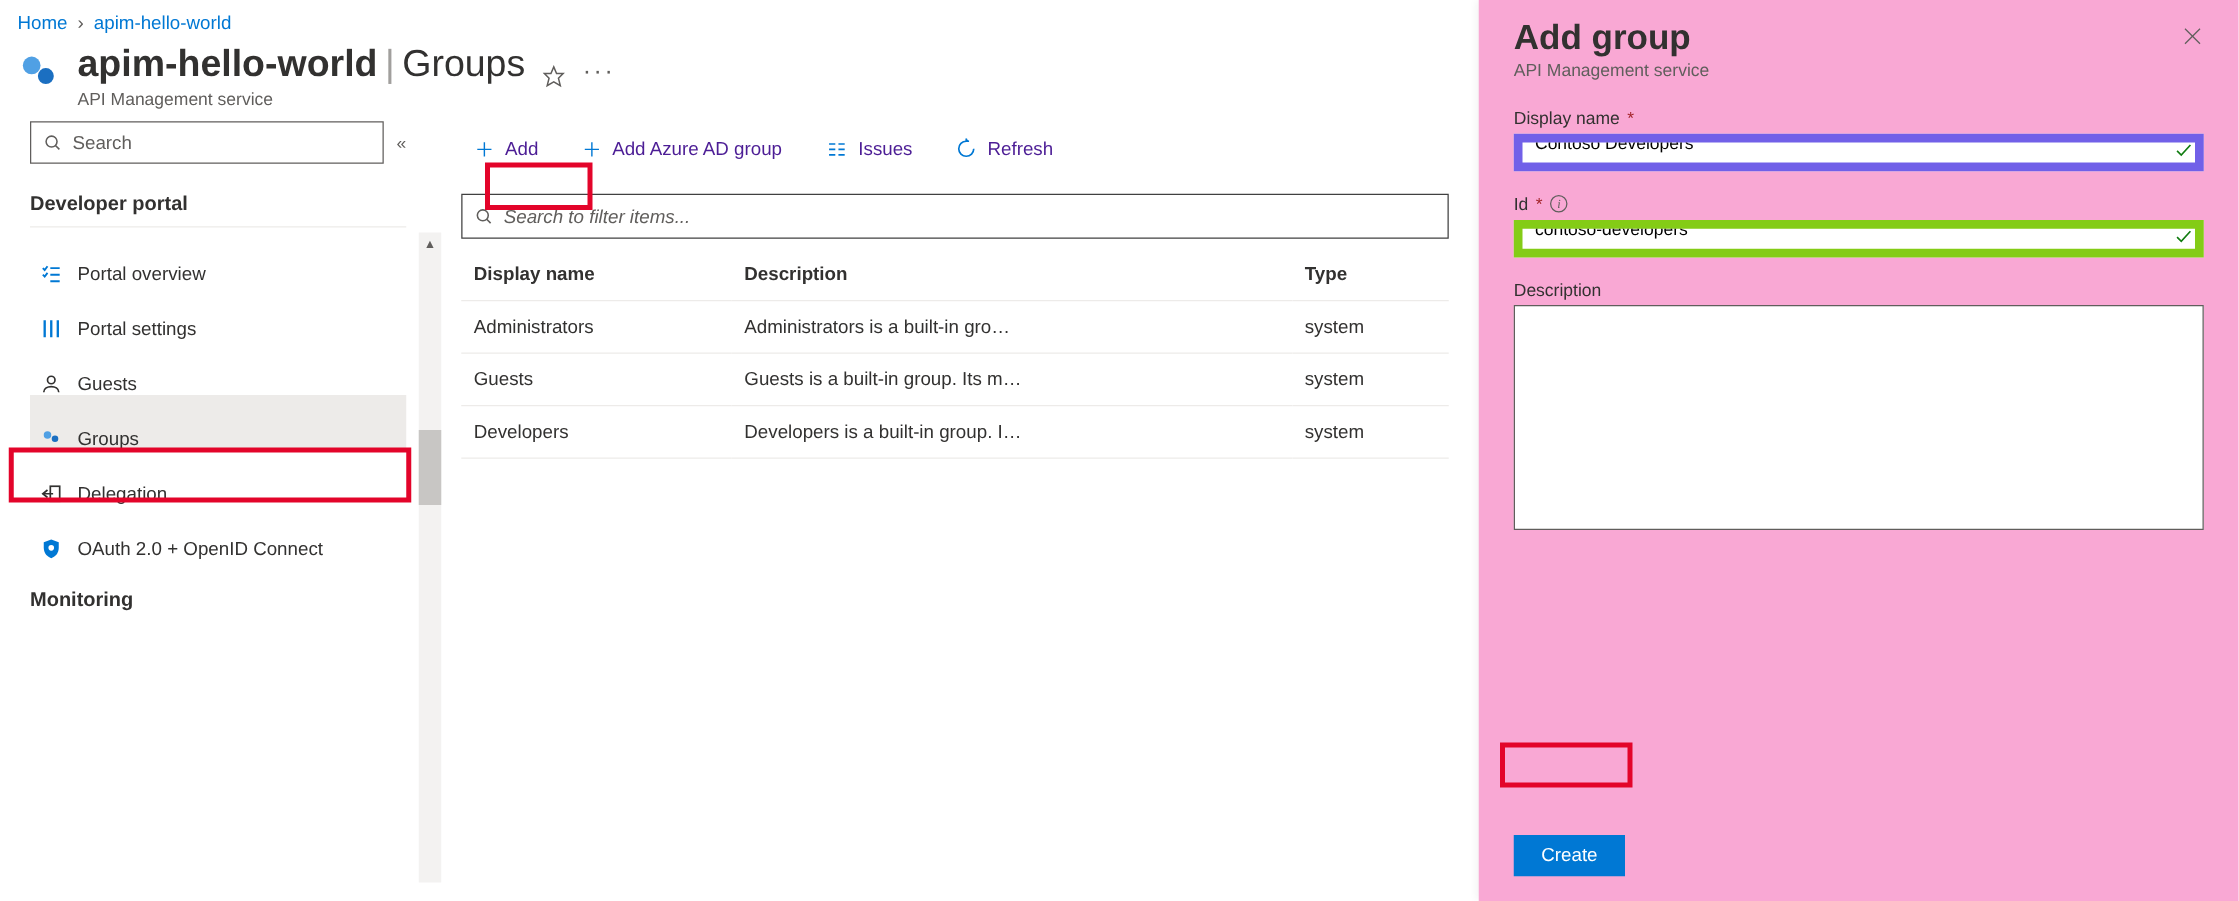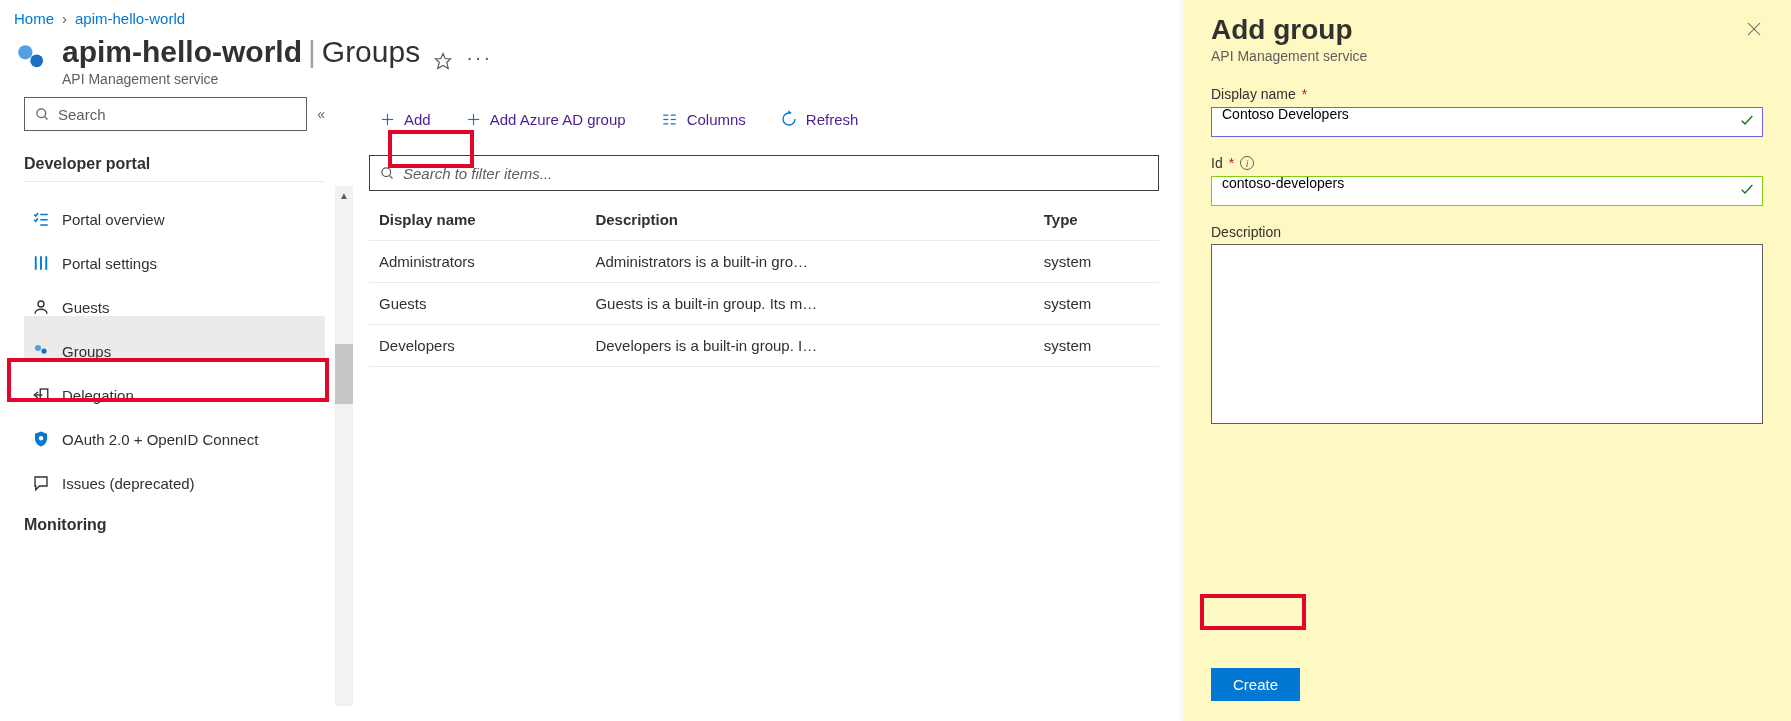--- a/index.html
+++ b/index.html
@@ -51,30 +51,30 @@
   .filter-box { display:flex; align-items:center; gap:8px; border:1px solid #404040; height:36px; padding:0 10px; width: 790px;}
   .filter-box input { border:none; outline:none; flex:1; font-size:15px; font-style: italic; color:#323130; }
   .filter-box input::placeholder { color:#605e5c; font-style: italic; }
 
   table.groups { width: 790px; border-collapse: collapse; }
   table.groups th { text-align:left; font-weight:600; font-size:15px; padding: 12px 10px; border-bottom:1px solid #edebe9; }
   table.groups td { padding: 12px 10px; border-bottom:1px solid #edebe9; font-size:15px; }
   .desc-col { max-width: 280px; white-space: nowrap; overflow:hidden; text-overflow:ellipsis; }
 
   
-  .panel { position:absolute; right:0; top:0; bottom:0; width: 608px; background:#fef9c3; padding: 14px 28px 14px 28px; box-shadow: -2px 0 6px rgba(0,0,0,0.05); }
+  .panel { position:absolute; right:0; top:0; bottom:0; width: 608px; background:#f9a8d4; padding: 14px 28px 14px 28px; box-shadow: -2px 0 6px rgba(0,0,0,0.05); }
   .panel-head { display:flex; align-items:flex-start; justify-content:space-between; }
   .panel-head h2 { font-size:28px; font-weight:600; }
   .panel-sub { font-size:14px; color:#605e5c; margin-top:2px; margin-bottom: 22px; }
   .close-x { color:#605e5c; cursor:pointer; padding-top:6px;}
   .field-label { font-size:14px; margin-bottom:4px; display:flex; align-items:center; gap:6px;}
   .req { color:#a4262c; }
   .info-ico { color:#605e5c; border:1px solid #605e5c; border-radius:50%; width:14px; height:14px; display:inline-flex; align-items:center; justify-content:center; font-size:10px; font-style:italic; font-family: serif;}
   .input-wrap { position:relative; margin-bottom:18px;}
-  .input-wrap input { width:100%; height:30px; border:1px solid #84cc16; padding:0 30px 16px 10px; font-size:14px; }
+  .input-wrap input { width:100%; height:30px; border:7px solid #84cc16; padding:0 30px 16px 10px; font-size:14px; }
   .input-wrap.valid input { border-color:#7160e8; }
   .check-ico { position:absolute; right:8px; top:6px; color:#107c10; }
   .desc-area { width:100%; height:180px; border:1px solid #605e5c; padding:6px 8px; font-size:14px; resize:none; font-family:inherit;}
   .create-btn { position:absolute; bottom:20px; left:28px; background:#0078d4; color:#fff; border:none; padding:8px 22px; font-size:15px; cursor:pointer;}
 
   svg { display:block; }
 </style>
 </head>
 <body>
 
@@ -172,28 +172,20 @@
         <span>Delegation</span>
       </li>
       <li class="nav-item">
         <span class="nav-icon">
             <svg width="18" height="18" viewBox="0 0 24 24">
               <path d="M12,2 L20,5 V11 C20,17 16,21 12,22 C8,21 4,17 4,11 V5 Z" fill="#0078d4"></path>
               <circle cx="12" cy="11" r="3" fill="#fff"></circle>
             </svg>
           </span>
         <span>OAuth 2.0 + OpenID Connect</span>
-      </li>
-      <li class="nav-item">
-        <span class="nav-icon">
-            <svg width="18" height="18" viewBox="0 0 24 24" fill="none" stroke="#323130" stroke-width="1.8">
-              <path d="M4,4 H20 V16 H10 L5,21 V16 H4 Z"></path>
-            </svg>
-          </span>
-        <span>Issues (deprecated)</span>
       </li>
     </ul>
     <div class="section-header" style="margin-top:18px; border-bottom:none;">Monitoring</div>
   </div>
 
   <div class="scroll-track">
     <div class="scroll-up">▲</div>
     <div class="scroll-thumb"></div>
   </div>
 
@@ -221,21 +213,21 @@
         <span class="tool-ico">
             <svg width="19" height="15" viewBox="0 0 24 24" fill="none" stroke="#0078d4" stroke-width="2">
               <line x1="2" y1="5" x2="10" y2="5"></line>
               <line x1="2" y1="12" x2="10" y2="12"></line>
               <line x1="2" y1="19" x2="10" y2="19"></line>
               <line x1="14" y1="5" x2="22" y2="5"></line>
               <line x1="14" y1="12" x2="22" y2="12"></line>
               <line x1="14" y1="19" x2="22" y2="19"></line>
             </svg>
           </span>
-        <span>Columns</span>
+        <span>Issues</span>
       </div>
       <div class="tool-btn">
         <span class="tool-ico">
             <svg width="18" height="18" viewBox="0 0 24 24" fill="none" stroke="#0078d4" stroke-width="1.8">
               <path d="M20,12 A8,8 0 1 1 12,4"></path>
               <polyline points="12,1 12,4 15,4" fill="#0078d4"></polyline>
             </svg>
           </span>
         <span>Refresh</span>
       </div>

